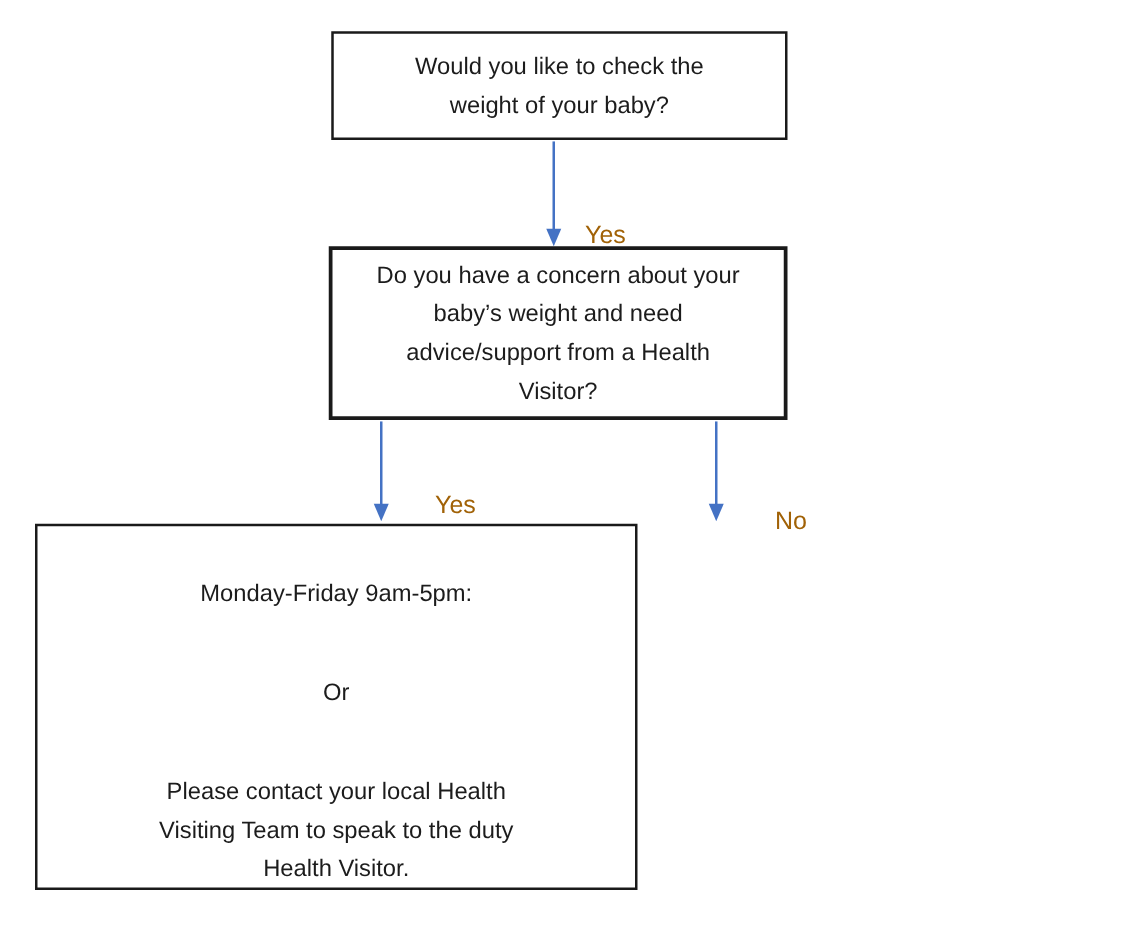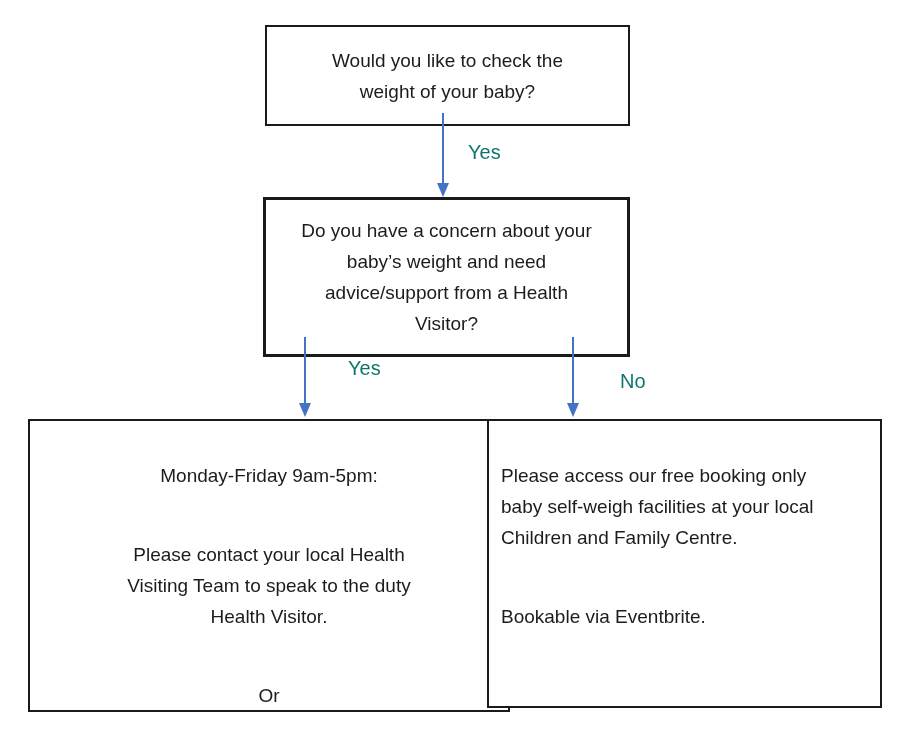--- a/index.html
+++ b/index.html
@@ -26,25 +26,25 @@
     white-space: pre-line;
   }
   .node.centered {
     display: flex;
     align-items: center;
     justify-content: center;
     text-align: center;
   }
   .node-start {
     left: 265px; top: 25px;
-    width: 365px; height: 101px;
+    width: 365px; height: 87px;
   }
   .node-decision {
     left: 263px; top: 197px;
-    width: 367px; height: 160px;
+    width: 367px; height: 139px;
     border-width: 3px;
   }
   .node-contact {
     left: 28px; top: 419px;
     width: 482px; height: 293px;
     text-align: center;
     padding: 8px 14px 0 14px;
   }
   .node-selfweigh {
     left: 487px; top: 419px;
@@ -61,21 +61,22 @@
     margin-right: auto;
   }
   .arrow {
     position: absolute;
     display: block;
   }
   .edge-label {
     position: absolute;
     font-size: 20px;
     line-height: 24px;
-    color: #0f766e;
+    color: #a16207;
+    margin-top: 36px;
   }
   .label-top-yes  { left: 468px; top: 140px; }
   .label-left-yes { left: 348px; top: 356px; }
   .label-right-no { left: 620px; top: 369px; }
 </style>
 </head>
 <body>
 
 <div class="canvas">
 
@@ -104,27 +105,21 @@
   <div class="edge-label label-left-yes">Yes</div>
 
   <svg class="arrow" style="left:565px; top:337px;" width="16" height="80">
     <line x1="8" y1="0" x2="8" y2="67" stroke-width="2" stroke="#4472C4"></line>
     <polygon points="2,66 14,66 8,80" fill="#4472C4"></polygon>
   </svg>
   <div class="edge-label label-right-no">No</div>
 
   <div class="node node-contact">
     <p>Monday-Friday 9am-5pm:</p>
+    <p>Or</p>
     <p>Please contact your local Health
 Visiting Team to speak to the duty
 Health Visitor.</p>
-    <p>Or</p>
     
   </div>
 
-  <div class="node node-selfweigh">
-    <p>Please access our free booking only
-baby self-weigh facilities at your local
-Children and Family Centre.</p>
-    <p>Bookable via Eventbrite.</p>
-  </div>
 
 </div>
 
 </body></html>

